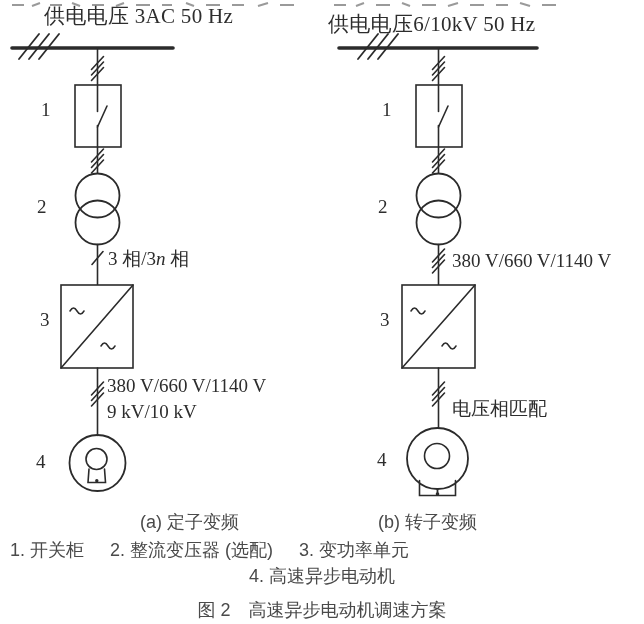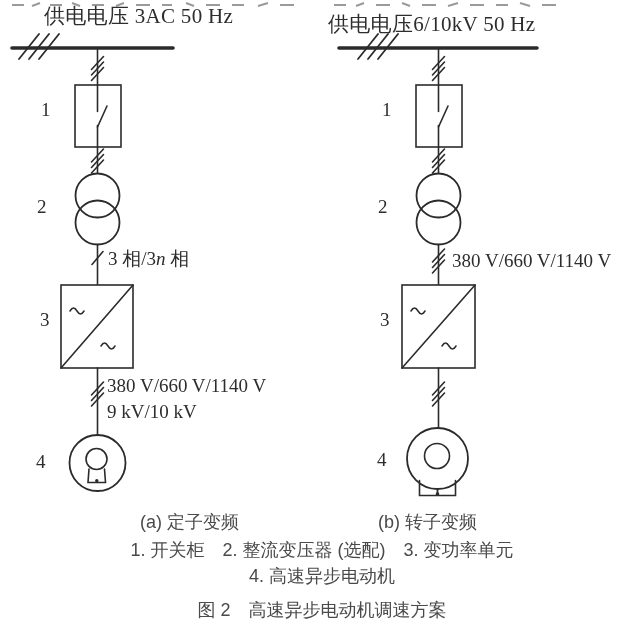--- a/index.html
+++ b/index.html
@@ -8,21 +8,21 @@
     font-family:"Liberation Serif","DejaVu Serif",serif;color:#2d2d2d;
   }
   .lbl{position:absolute;white-space:nowrap;line-height:1.15;
        font-family:"Liberation Serif","DejaVu Serif",serif;color:#2d2d2d;font-size:19px;}
   .title{font-size:21px;letter-spacing:.3px;}
   .num{font-size:19px;}
   .cap{position:absolute;white-space:nowrap;
        font-family:"Liberation Sans","DejaVu Sans",sans-serif;color:#4a4a4a;font-size:18px;}
   .caprow{position:absolute;left:10px;width:624px;text-align:center;
           font-family:"Liberation Sans","DejaVu Sans",sans-serif;color:#4a4a4a;font-size:18px;}
-  .legendflex{display:flex;justify-content:center;gap:18px;}
+  .legendflex{display:flex;gap:26px;}
   .ital{font-style:italic;}
   svg{position:absolute;left:0;top:0;}
   .frag{stroke:#9a9a9a;stroke-width:2;}
 </style>
 </head>
 <body>
 
 <div id="stage">
 
   <svg width="644" height="10" viewBox="0 0 644 10" aria-hidden="true">
@@ -185,20 +185,21 @@
   <div class="lbl num" style="left:378px;top:196px;">2</div>
   <div class="lbl num" style="left:380px;top:309px;">3</div>
   <div class="lbl num" style="left:377px;top:449px;">4</div>
 
   <div class="lbl" style="left:108px;top:248px;"><span>3 相/3</span><span class="ital">n</span><span> 相</span></div>
 
   <div class="lbl" style="left:107px;top:375px;">380 V/660 V/1140 V</div>
   <div class="lbl" style="left:107px;top:401px;">9 kV/10 kV</div>
 
   <div class="lbl" style="left:452px;top:250px;">380 V/660 V/1140 V</div>
+  <div class="lbl" style="left:452px;top:398px;">电压相匹配</div>
 
   <div class="cap" style="left:140px;top:510px;">(a) 定子变频</div>
   <div class="cap" style="left:378px;top:510px;text-align:right;">(b) 转子变频</div>
 
   <div class="caprow legendflex" style="top:538px;">
     <span>1. 开关柜</span>
     <span>2. 整流变压器 (选配)</span>
     <span>3. 变功率单元</span>
   </div>
   <div class="caprow" style="top:564px;">4. 高速异步电动机</div>

